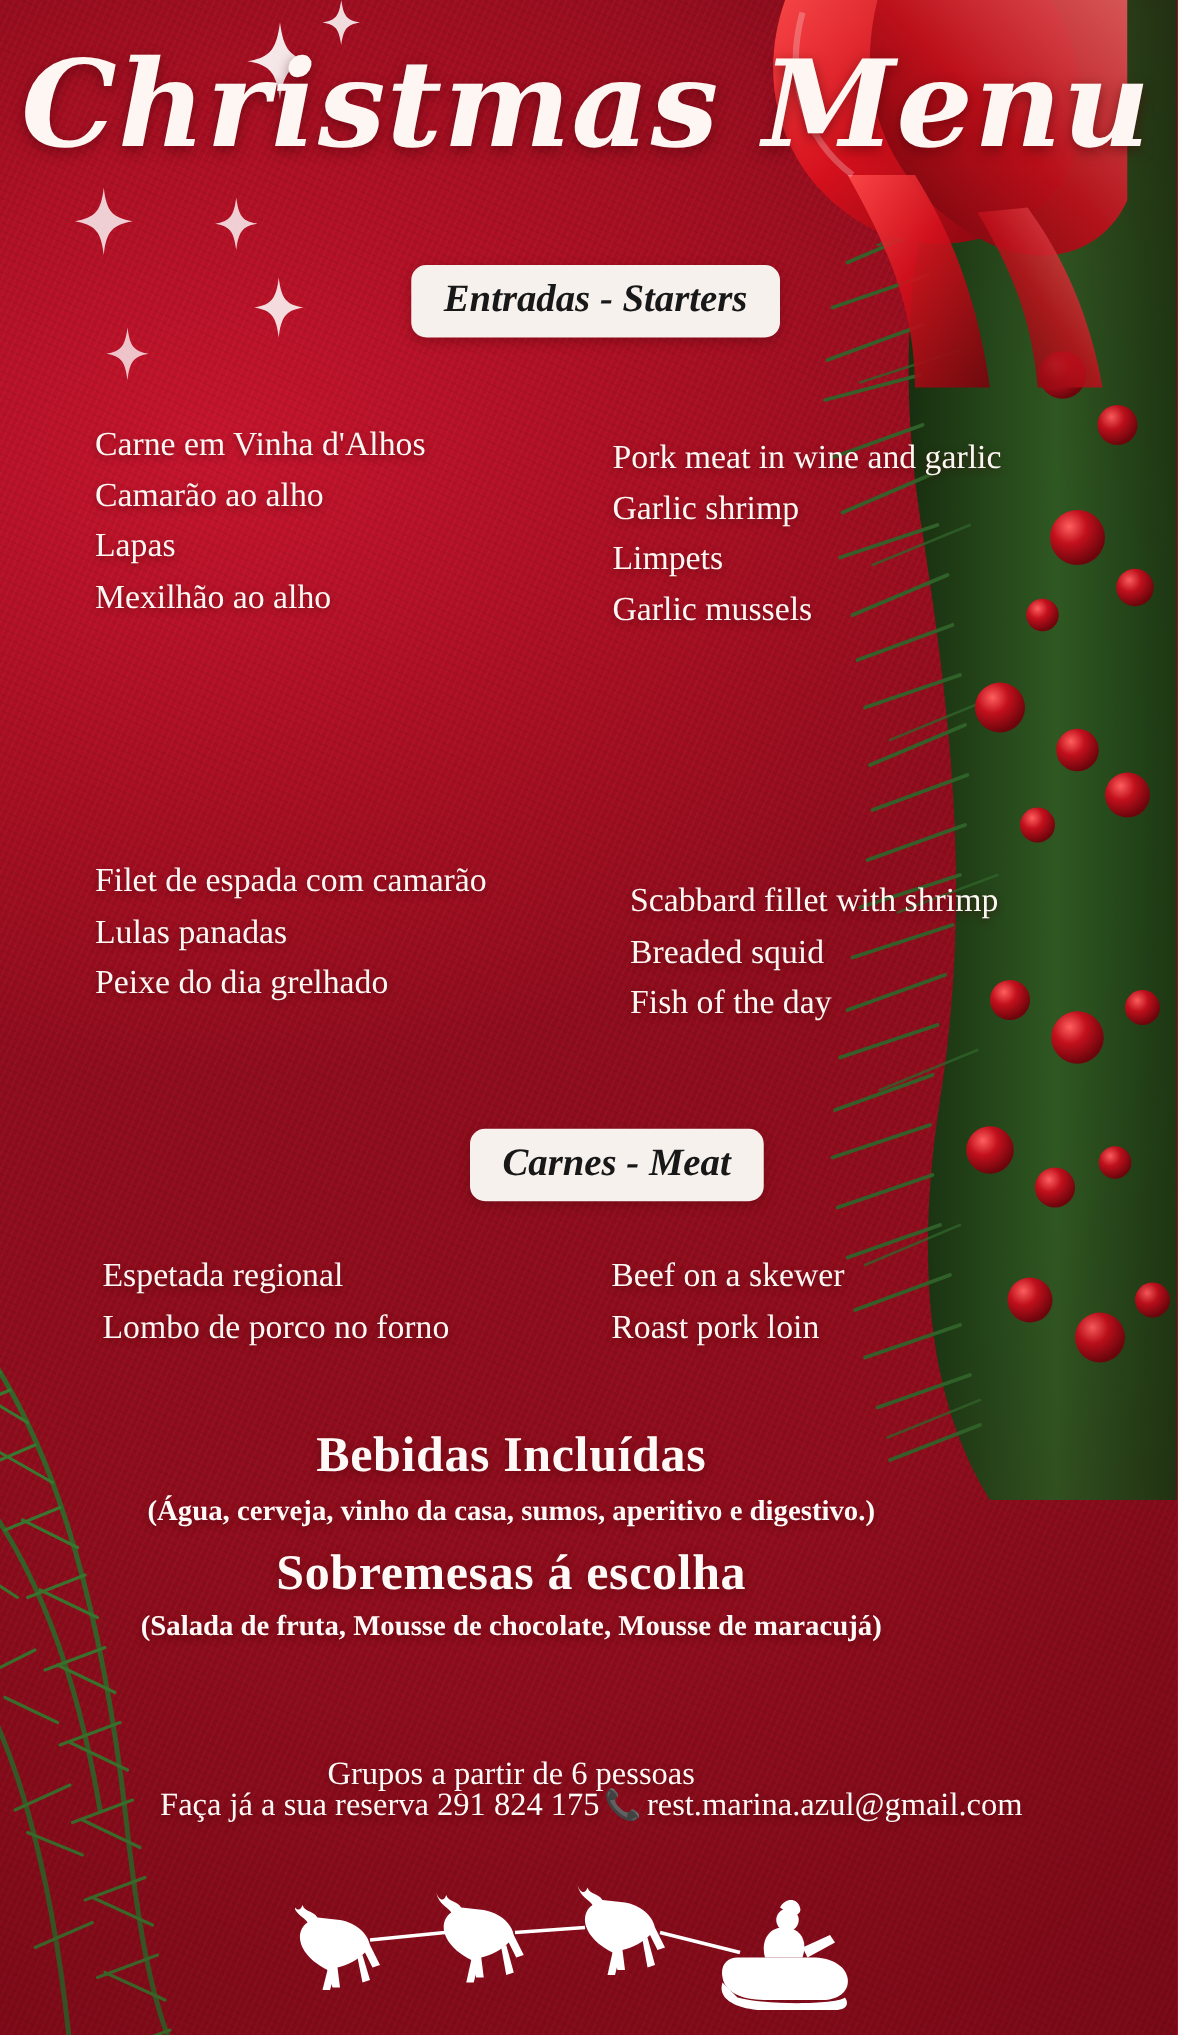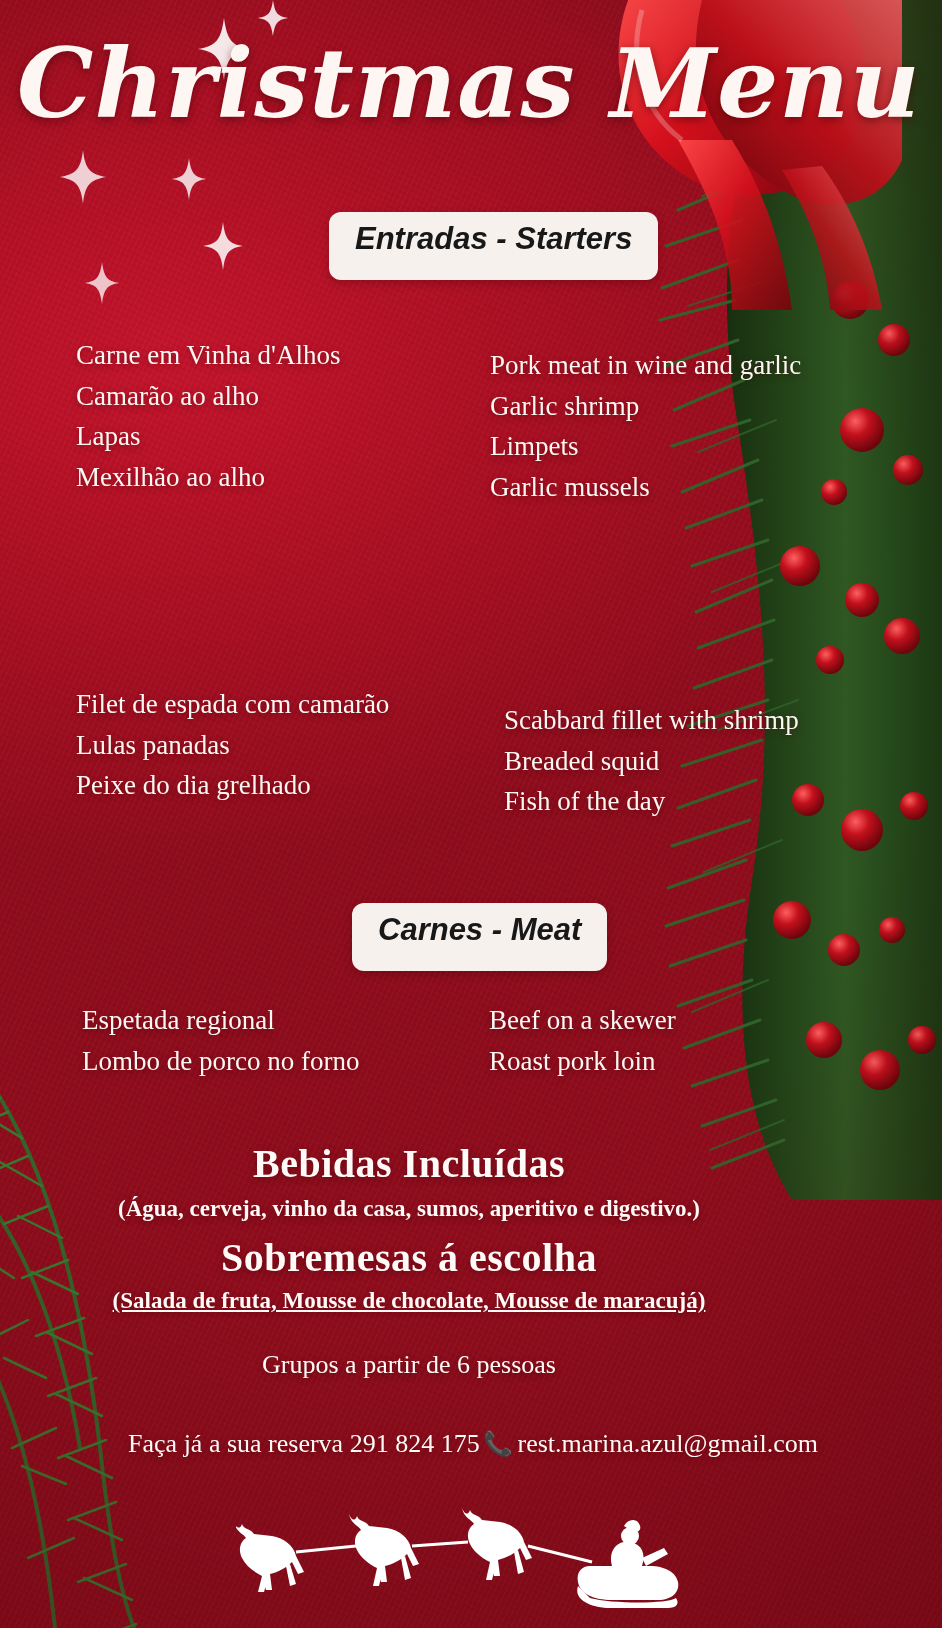--- a/index.html
+++ b/index.html
@@ -87,22 +87,22 @@
     text-shadow: 0 3px 10px rgba(70,0,8,0.55);
     white-space: nowrap;
     z-index: 6;
   }
 
   
   .chip {
     position: absolute;
     background: #f7f1ee;
     border-radius: 12px;
-    padding: 9px 26px 23px;
-    font-family: Liberation Sans, sans-serif;
+    padding: 9px 26px 13px;
+    font-family: Liberation Serif, serif;
     font-style: italic;
     font-weight: 700;
     font-size: 31px;
     color: #181818;
     white-space: nowrap;
     box-shadow: 0 3px 9px rgba(60,0,6,0.3);
     z-index: 6;
   }
   .col-pt, .col-en {
     position: absolute;
@@ -389,41 +389,41 @@
     <div>Lulas panadas</div>
     <div>Peixe do dia grelhado</div>
   </div>
 
   <div class="col-en" style="left:504px; top:700px; width:400px;">
     <div>Scabbard fillet with shrimp</div>
     <div>Breaded squid</div>
     <div>Fish of the day</div>
   </div>
 
-  <div class="chip" style="left:352px; top:903px;">
+  <div class="chip" style="left:376px; top:903px;">
     <span>Carnes - Meat</span>
   </div>
 
   <div class="col-pt" style="left:82px; top:1000px; width:400px;">
     <div>Espetada regional</div>
     <div>Lombo de porco no forno</div>
   </div>
 
   <div class="col-en" style="left:489px; top:1000px; width:400px;">
     <div>Beef on a skewer</div>
     <div>Roast pork loin</div>
   </div>
 
   <div class="footer f-head" style="top:1140px;">Bebidas Incluídas</div>
   <div class="footer f-sub" style="top:1196px;">(Água, cerveja, vinho da casa, sumos, aperitivo e digestivo.)</div>
   <div class="footer f-head" style="top:1234px;">Sobremesas á escolha</div>
-  <div class="footer f-sub" style="top:1288px;text-decoration:underline;">(Salada de fruta, Mousse de chocolate, Mousse de maracujá)</div>
-
-
-  <div class="footer f-note" style="top:1350px;text-align:center;">Grupos a partir de 6 pessoas</div>
+  <div class="footer f-sub" style="top:1288px;">(Salada de fruta, Mousse de chocolate, Mousse de maracujá)</div>
+
+
+  <div class="footer f-note" style="top:1404px;text-align:center;">Grupos a partir de 6 pessoas</div>
 
   <div class="footer" style="top:1429px;text-align:right;">
     <span class="f-contact">Faça já a sua reserva 291 824 175</span>
     <span class="phone-glyph">📞</span>
     <span class="f-contact">rest.marina.azul@gmail.com</span>
   </div>
 
   <div class="sleigh">
     <svg width="470" height="120" viewBox="0 0 470 120">
       <g fill="#ffffff">

